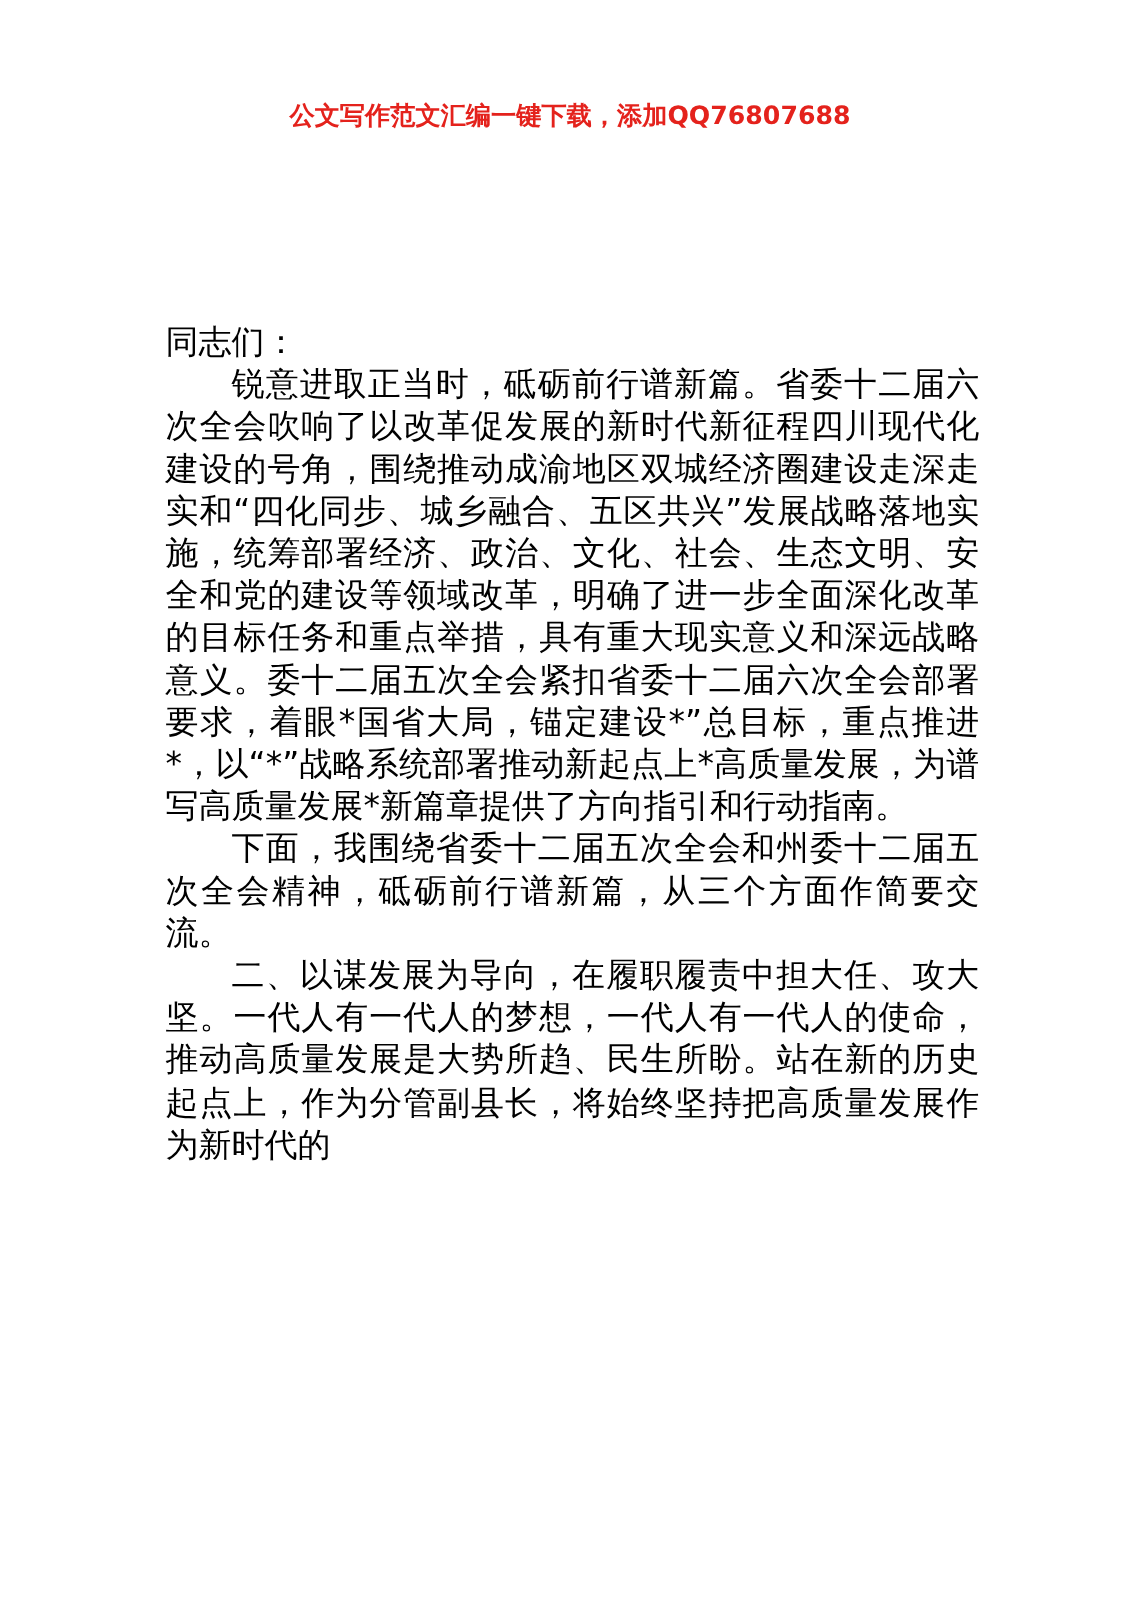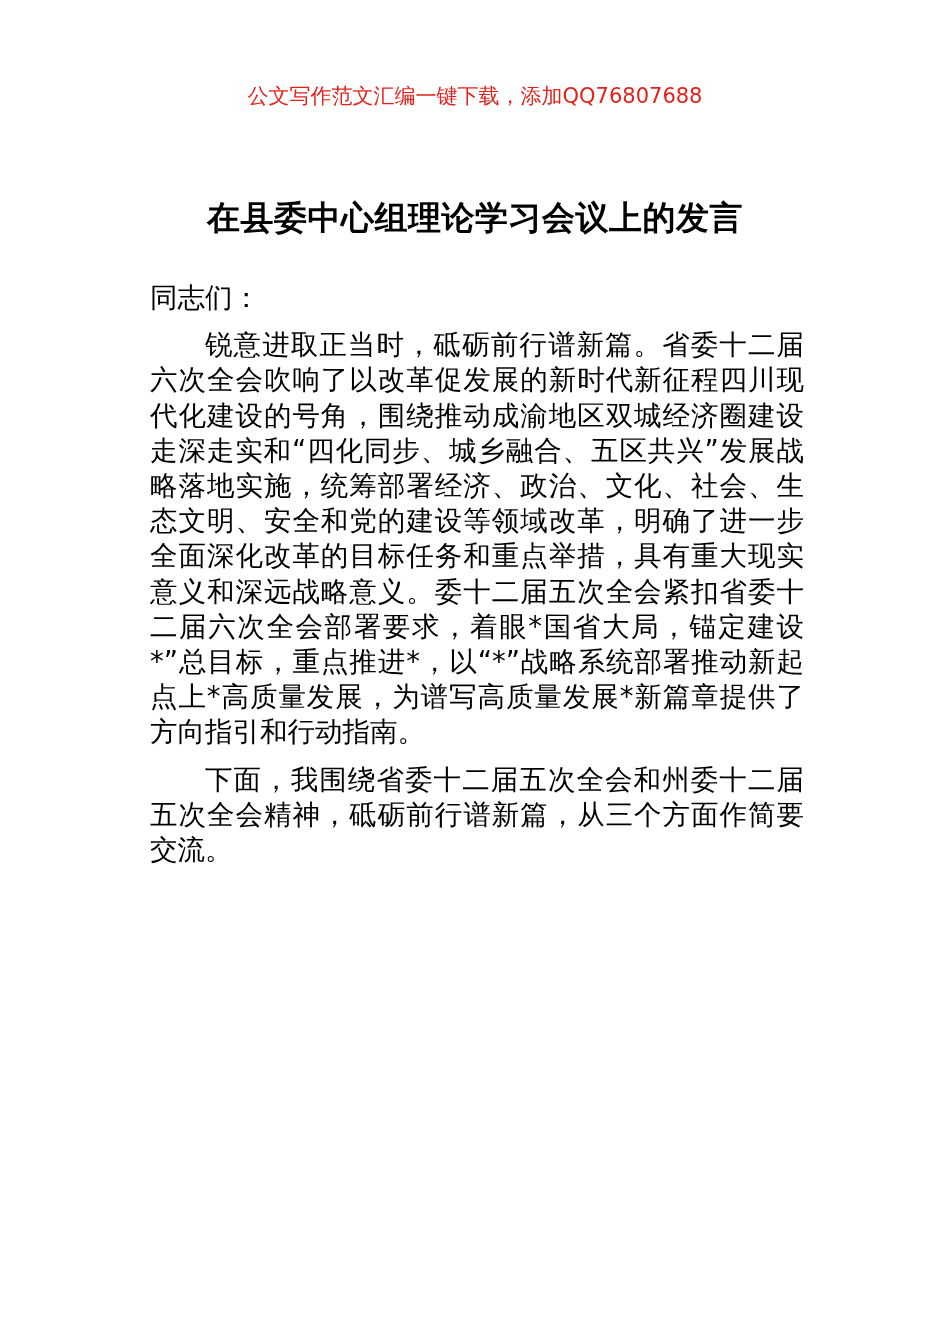--- a/index.html
+++ b/index.html
@@ -25,20 +25,21 @@
     top: 82px;
     left: 0;
     width: 950px;
     text-align: center;
     color: #e4221c;
     font-size: 21px;
     line-height: 28px;
     letter-spacing: 0px;
     white-space: nowrap;
     font-family: "DejaVu Sans", "Liberation Sans", sans-serif;
+    font-weight: bold;
   }
 
   
   .doc-title {
     position: absolute;
     top: 174px;
     left: 0;
     width: 950px;
     text-align: center;
     font-size: 33px;
@@ -57,21 +58,21 @@
     width: 678px;
     color: #000000;
     font-size: 27.5px;
     line-height: 35.2px;
     text-align: justify;
     text-justify: inter-character;
     font-family: "DejaVu Sans", "Liberation Sans", sans-serif;
   }
 
   .body-block p {
-    margin: 12px;
+    margin: 0;
     padding: 0;
     text-align: justify;
     text-justify: inter-character;
     text-align-last: left;
   }
 
   .body-block p.indent {
     text-indent: 2em;
   }
 
@@ -79,21 +80,21 @@
     text-indent: 0;
   }
 </style>
 </head>
 <body>
 
 <div class="page">
 
   <div class="promo-header">公文写作范文汇编一键下载，添加QQ76807688</div>
 
-  <h1 class="doc-title">在县委中心组理论学习会议上的发言</h1>
 
   <div class="body-block">
     <p class="flush">同志们：</p>
     <p class="indent">锐意进取正当时，砥砺前行谱新篇。省委十二届六次全会吹响了以改革促发展的新时代新征程四川现代化建设的号角，围绕推动成渝地区双城经济圈建设走深走实和“四化同步、城乡融合、五区共兴”发展战略落地实施，统筹部署经济、政治、文化、社会、生态文明、安全和党的建设等领域改革，明确了进一步全面深化改革的目标任务和重点举措，具有重大现实意义和深远战略意义。委十二届五次全会紧扣省委十二届六次全会部署要求，着眼*国省大局，锚定建设*”总目标，重点推进*，以“*”战略系统部署推动新起点上*高质量发展，为谱写高质量发展*新篇章提供了方向指引和行动指南。</p>
     <p class="indent">下面，我围绕省委十二届五次全会和州委十二届五次全会精神，砥砺前行谱新篇，从三个方面作简要交流。</p>
+    <p class="indent">二、以谋发展为导向，在履职履责中担大任、攻大坚。一代人有一代人的梦想，一代人有一代人的使命，推动高质量发展是大势所趋、民生所盼。站在新的历史起点上，作为分管副县长，将始终坚持把高质量发展作为新时代的</p>
   </div>
 
 </div>
 
 </body></html>

